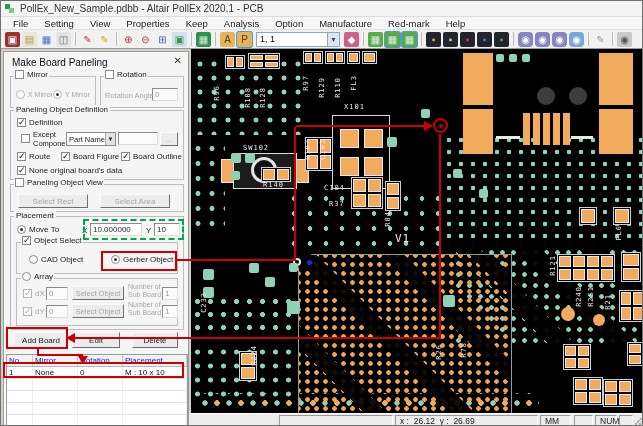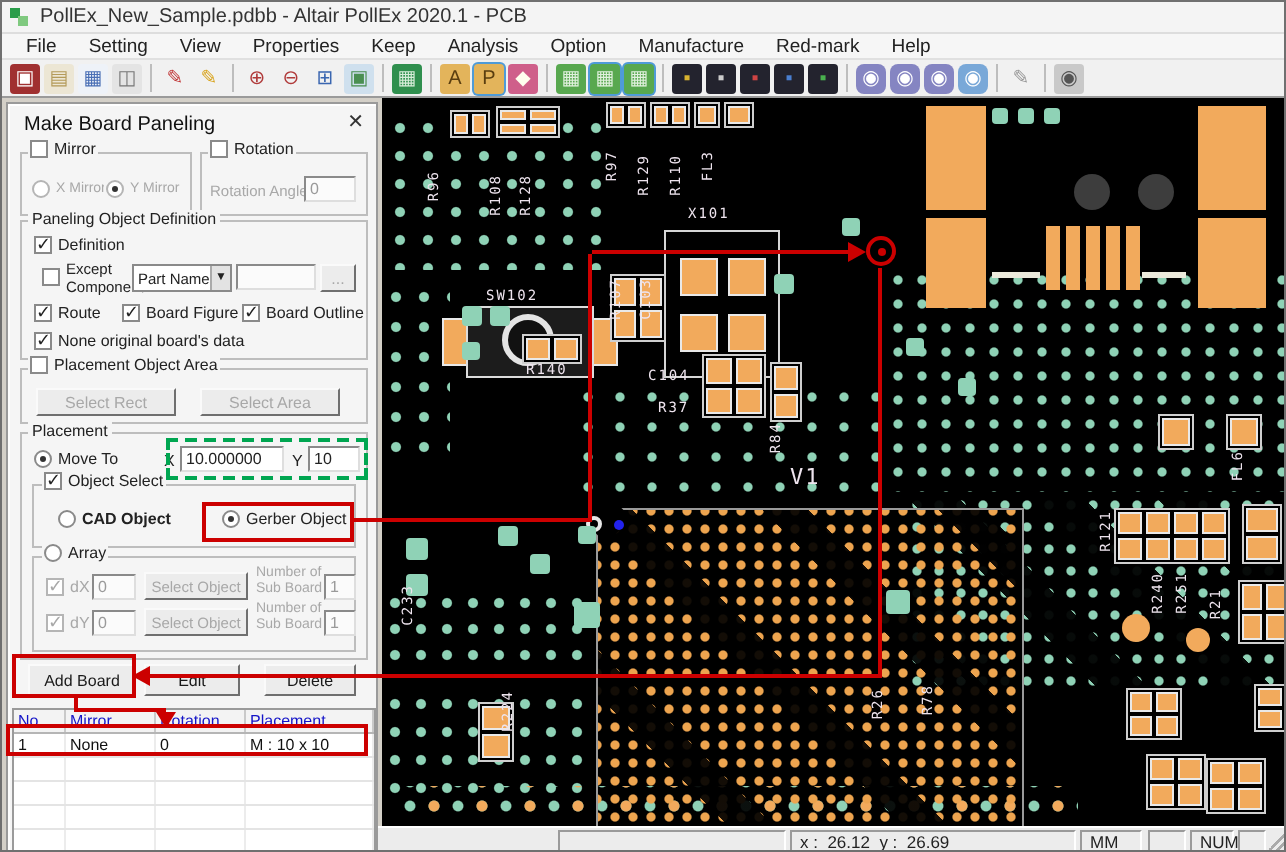--- a/index.html
+++ b/index.html
@@ -113,20 +113,24 @@
         <span class="tbi" style="color: rgb(176, 58, 58);">⊕</span>
         <span class="tbi" style="color: rgb(176, 58, 58);">⊖</span>
         <span class="tbi" style="color: rgb(58, 102, 176);">⊞</span>
         <span class="tbi" style="background: rgb(207, 224, 238); color: rgb(74, 143, 82);">▣</span>
         <span class="tbsep"></span>
         <span class="tbi" style="background: rgb(47, 143, 78); color: rgb(214, 236, 217);">▦</span>
         <span class="tbsep"></span>
         <span class="tbi" style="background: rgb(227, 180, 91); color: rgb(90, 62, 16);">A</span>
         <span class="tbi sel" style="background: rgb(227, 180, 91); color: rgb(90, 62, 16);">P</span>
       </span>
+    <span id="tb-combo">
+      <span>1, 1</span>
+      <span class="arrow">▼</span>
+    </span>
     <span id="tb-right" style="display:flex;align-items:center;">
         <span class="tbi" style="background: rgb(207, 95, 138); color: rgb(255, 255, 238);">◆</span>
         <span class="tbsep"></span>
         <span class="tbi" style="background: rgb(88, 168, 79); color: rgb(224, 240, 221);">▦</span>
         <span class="tbi sel" style="background: rgb(88, 168, 79); color: rgb(224, 240, 221);">▦</span>
         <span class="tbi sel" style="background: rgb(88, 168, 79); color: rgb(224, 240, 221);">▦</span>
         <span class="tbsep"></span>
         <span class="tbi" style="background: rgb(35, 35, 46); color: rgb(216, 179, 48);">▪</span>
         <span class="tbi" style="background: rgb(35, 35, 46); color: rgb(204, 204, 204);">▪</span>
         <span class="tbi" style="background: rgb(35, 35, 46); color: rgb(207, 68, 68);">▪</span>
@@ -391,42 +395,42 @@
         <span>Board Outline</span>
       </span>
     <span class="cb" style="left:12px;top:114px;">
         <span class="box">✓</span>
         <span>None original board's data</span>
       </span>
 
     <div class="grp" style="left:6px;top:132px;width:174px;height:28px;"></div>
     <span class="cb" style="left:10px;top:126px;">
         <span class="box"></span>
-        <span>Placement Object Area</span>
+        <span>Paneling Object View</span>
       </span>
     <span class="btn dis" style="left:14px;top:142px;width:70px;height:14px;">Select Rect</span>
     <span class="btn dis" style="left:96px;top:142px;width:70px;height:14px;">Select Area</span>
 
     <div class="grp" style="left:6px;top:164px;width:174px;height:114px;"></div>
     <span class="grp-lbl" style="left:10px;top:159px;">Placement</span>
     <span class="rb on" style="left:12px;top:173px;">
         <span class="cir"></span>
         <span>Move To</span>
       </span>
     <span style="position:absolute;left:78px;top:174px;">X</span>
     <input class="inp" style="left: 86px; top: 171px; width: 52px;" value="10.000000">
     <span style="position:absolute;left:142px;top:174px;">Y</span>
     <input class="inp" style="left: 150px; top: 171px; width: 26px;" value="10">
 
     <div class="grp" style="left:12px;top:190px;width:162px;height:32px;"></div>
     <span class="cb" style="left:17px;top:184px;">
         <span class="box">✓</span>
         <span>Object Select</span>
       </span>
-    <span class="rb" style="left:24px;top:203px;font-weight:bold;">
+    <span class="rb" style="left:24px;top:203px;">
         <span class="cir"></span>
         <span>CAD Object</span>
       </span>
     <span class="rb on" style="left:106px;top:203px;">
         <span class="cir"></span>
         <span>Gerber Object</span>
       </span>
 
     <div class="grp" style="left:12px;top:226px;width:162px;height:48px;"></div>
     <span class="rb" style="left:17px;top:220px;">

